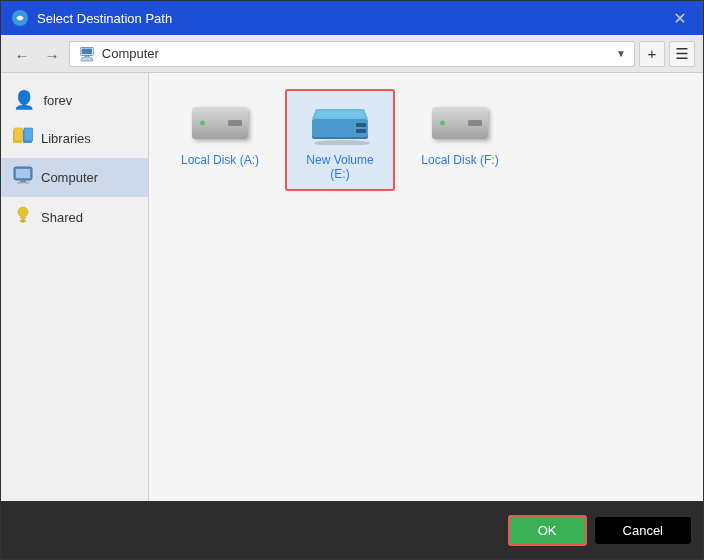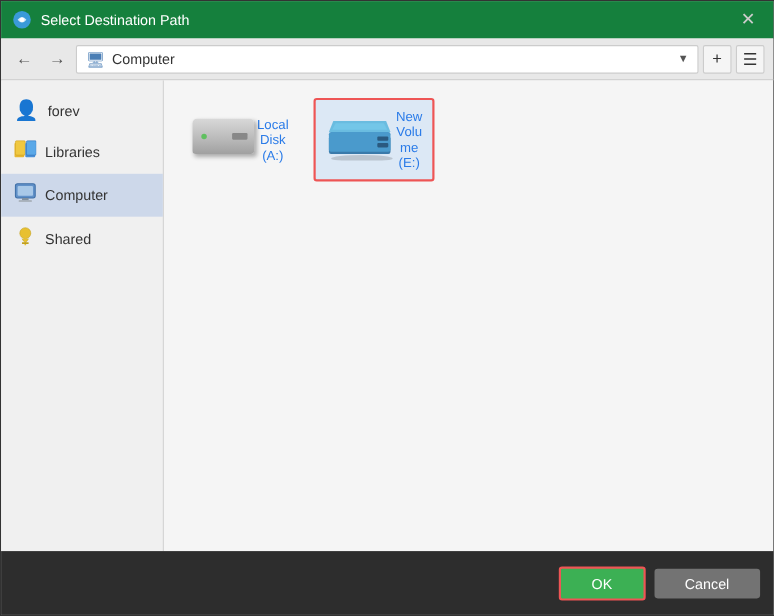--- a/index.html
+++ b/index.html
@@ -15,21 +15,21 @@
     }
     .dialog {
       width: 704px;
       height: 560px;
       background: #f0f0f0;
       border: 1px solid #333;
       display: flex;
       flex-direction: column;
     }
     .title-bar {
-      background: #15803d;
+      background: #1d4ed8;
       color: white;
       display: flex;
       align-items: center;
       padding: 0 10px;
       height: 34px;
       flex-shrink: 0;
     }
     .title-bar-icon {
       width: 18px;
       height: 18px;
@@ -148,21 +148,21 @@
     }
     .file-grid {
       display: flex;
       flex-wrap: wrap;
       gap: 10px;
       align-content: flex-start;
     }
     .file-item {
       width: 110px;
       display: flex;
-      flex-direction: row;
+      flex-direction: column;
       align-items: center;
       padding: 8px;
       cursor: pointer;
       border-radius: 3px;
       border: 2px solid transparent;
     }
     .file-item.selected {
       border: 2px solid #e55;
       background: #dce8f5;
     }
@@ -229,21 +229,21 @@
       font-size: 13px;
       border-radius: 3px;
       font-weight: normal;
     }
     .ok-btn {
       background: #3cb054;
       color: white;
       border: 2px solid #e55;
     }
     .cancel-btn {
-      background: #737373;
+      background: #000000;
       color: white;
     }
   </style>
 </head>
 <body>
 
 <div class="dialog">
 
   <div class="title-bar">
     <div class="title-bar-icon">
@@ -348,20 +348,31 @@
                 <polygon points="10,10 54,10 57,16 7,16" fill="#7cd0f0" opacity="0.5"></polygon>
 
                 <rect x="48" y="22" width="10" height="4" rx="1" fill="#2a5a80"></rect>
                 <rect x="48" y="28" width="10" height="4" rx="1" fill="#2a5a80"></rect>
               </svg>
             </div>
           </div>
           <span class="file-label">New Volume (E:)</span>
         </div>
 
+        <div class="file-item">
+          <div class="file-icon-wrapper">
+            <div class="hdd-icon">
+              <div class="hdd-body">
+                <div class="hdd-connector"></div>
+                <div class="hdd-led"></div>
+              </div>
+            </div>
+          </div>
+          <span class="file-label">Local Disk (F:)</span>
+        </div>
 
       </div>
     </div>
   </div>
 
   <div class="dialog-footer">
     <button class="footer-btn ok-btn">OK</button>
     <button class="footer-btn cancel-btn">Cancel</button>
   </div>
 </div>

